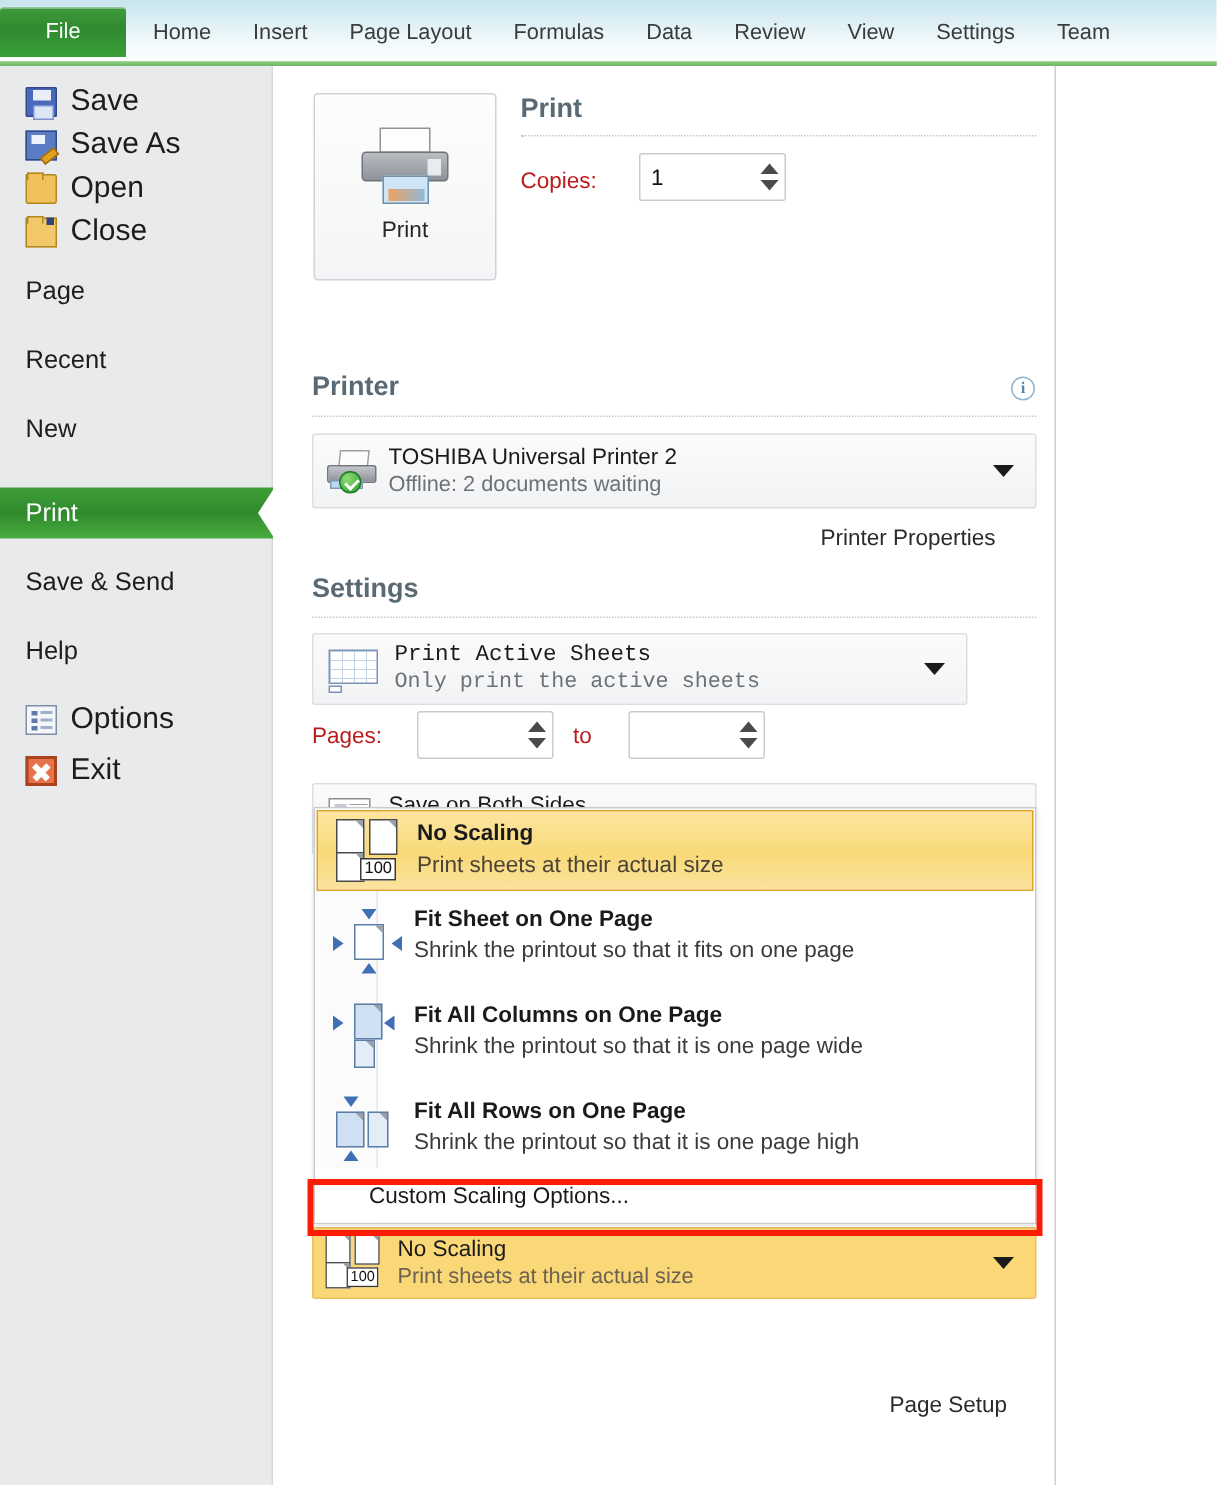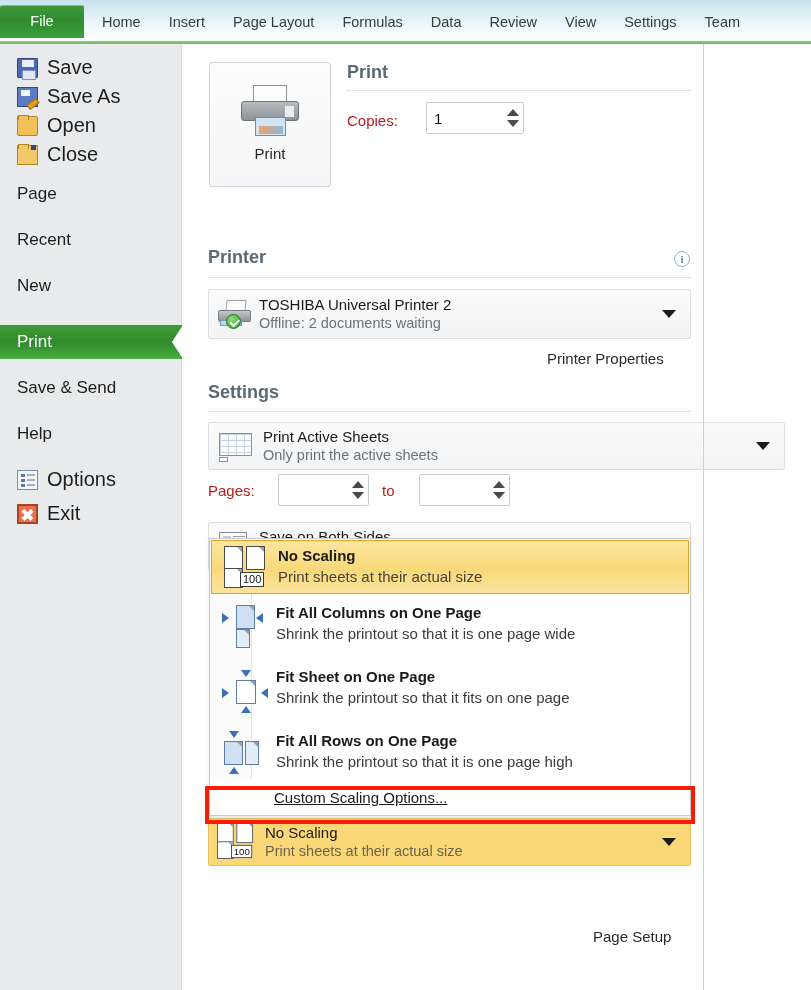--- a/index.html
+++ b/index.html
@@ -233,21 +233,21 @@
   .ar-d { border-left:5px solid transparent; border-right:5px solid transparent; border-top:7px solid #3f6fb5; }
 
   .pg-blue { position:absolute; background:#cfe0f2; border:1px solid #5b7da8; }
   .pg-white { position:absolute; background:#ffffff; border:1px solid #5b7da8; }
 
   
   .dd-custom {
     position:absolute; left:0; bottom:0; width:480px; height:36px;
     display:flex; align-items:center; background:#fff;
   }
-  .dd-custom .clabel { margin-left:64px; font-size:15px; color:#1a1a1a;text-decoration:underline; }
+  .dd-custom .clabel { margin-left:36px; font-size:15px; color:#1a1a1a; }
 
   .red-box {
     position:absolute; left:205px; top:786px; width:490px; height:38px;
     border:4px solid #fb1c05; pointer-events:none;
   }
 </style>
 </head>
 <body>
 
 <div class="ribbon">
@@ -360,21 +360,21 @@
       <div class="ctitle">TOSHIBA Universal Printer 2</div>
       <div class="csub">Offline: 2 documents waiting</div>
     </div>
     <div class="caret"></div>
   </div>
   <div class="linkish" style="left:364px; top:306px;">Printer Properties</div>
 
   <div class="sec-head" style="left:25px; top:338px;">Settings</div>
   <div class="sec-rule" style="left:25px; top:367px; width:483px;"></div>
 
-  <div class="combo" style="left:25px; top:378px; width:577px; height:48px;">
+  <div class="combo" style="left:25px; top:378px; width:437px; height:48px;font-family:Liberation Mono, monospace;">
     <div class="sheet-sm">
       <div class="g"></div>
         <div class="tab2"></div>
     </div>
     <div class="ctext">
       <div class="ctitle">Print Active Sheets</div>
       <div class="csub">Only print the active sheets</div>
     </div>
     <div class="caret"></div>
   </div>
@@ -452,58 +452,58 @@
       </div>
     </div>
     <div class="dtext">
       <div class="dtitle">No Scaling</div>
       <div class="dsub">Print sheets at their actual size</div>
     </div>
   </div>
 
   <div class="dd-item" style="height:64px;">
     <div class="dd-iconbox">
-      <div style="position:absolute; left:4px; top:0; width:48px; height:48px;">
-        <div class="pg-blue" style="left:16px; top:2px; width:19px; height:24px;">
-            <div class="corner"></div>
-          </div>
-        <div class="pg-blue" style="left:16px; top:26px; width:14px; height:19px; background:#e3edf8;">
-            <div class="corner"></div>
-          </div>
-        <div class="ar ar-r" style="left:2px; top:10px;"></div>
-        <div class="ar ar-l" style="left:36px; top:10px;"></div>
-      </div>
-    </div>
-    <div class="dtext">
-      <div class="dtitle">Fit All Columns on One Page</div>
-      <div class="dsub">Shrink the printout so that it is one page wide</div>
-    </div>
-  </div>
-
-  <div class="dd-item" style="height:64px;">
-    <div class="dd-iconbox">
       <div style="position:absolute; left:4px; top:2px; width:48px; height:44px;">
         <div class="pg-white" style="left:16px; top:11px; width:20px; height:24px;">
             <div class="corner"></div>
           </div>
         <div class="ar ar-r" style="left:2px; top:19px;"></div>
         <div class="ar ar-l" style="right:0px; top:19px;"></div>
         <div class="ar ar-d" style="left:21px; top:1px;"></div>
         <div class="ar ar-u" style="left:21px; bottom:0px;"></div>
       </div>
     </div>
     <div class="dtext">
       <div class="dtitle">Fit Sheet on One Page</div>
       <div class="dsub">Shrink the printout so that it fits on one page</div>
     </div>
   </div>
 
   <div class="dd-item" style="height:64px;">
     <div class="dd-iconbox">
       <div style="position:absolute; left:4px; top:0; width:48px; height:48px;">
+        <div class="pg-blue" style="left:16px; top:2px; width:19px; height:24px;">
+            <div class="corner"></div>
+          </div>
+        <div class="pg-blue" style="left:16px; top:26px; width:14px; height:19px; background:#e3edf8;">
+            <div class="corner"></div>
+          </div>
+        <div class="ar ar-r" style="left:2px; top:10px;"></div>
+        <div class="ar ar-l" style="left:36px; top:10px;"></div>
+      </div>
+    </div>
+    <div class="dtext">
+      <div class="dtitle">Fit All Columns on One Page</div>
+      <div class="dsub">Shrink the printout so that it is one page wide</div>
+    </div>
+  </div>
+
+  <div class="dd-item" style="height:64px;">
+    <div class="dd-iconbox">
+      <div style="position:absolute; left:4px; top:0; width:48px; height:48px;">
         <div class="pg-blue" style="left:4px; top:10px; width:19px; height:24px;">
             <div class="corner"></div>
           </div>
         <div class="pg-blue" style="left:25px; top:10px; width:14px; height:24px; background:#e3edf8;">
             <div class="corner"></div>
           </div>
         <div class="ar ar-d" style="left:9px; top:0px;"></div>
         <div class="ar ar-u" style="left:9px; top:36px;"></div>
       </div>
     </div>

